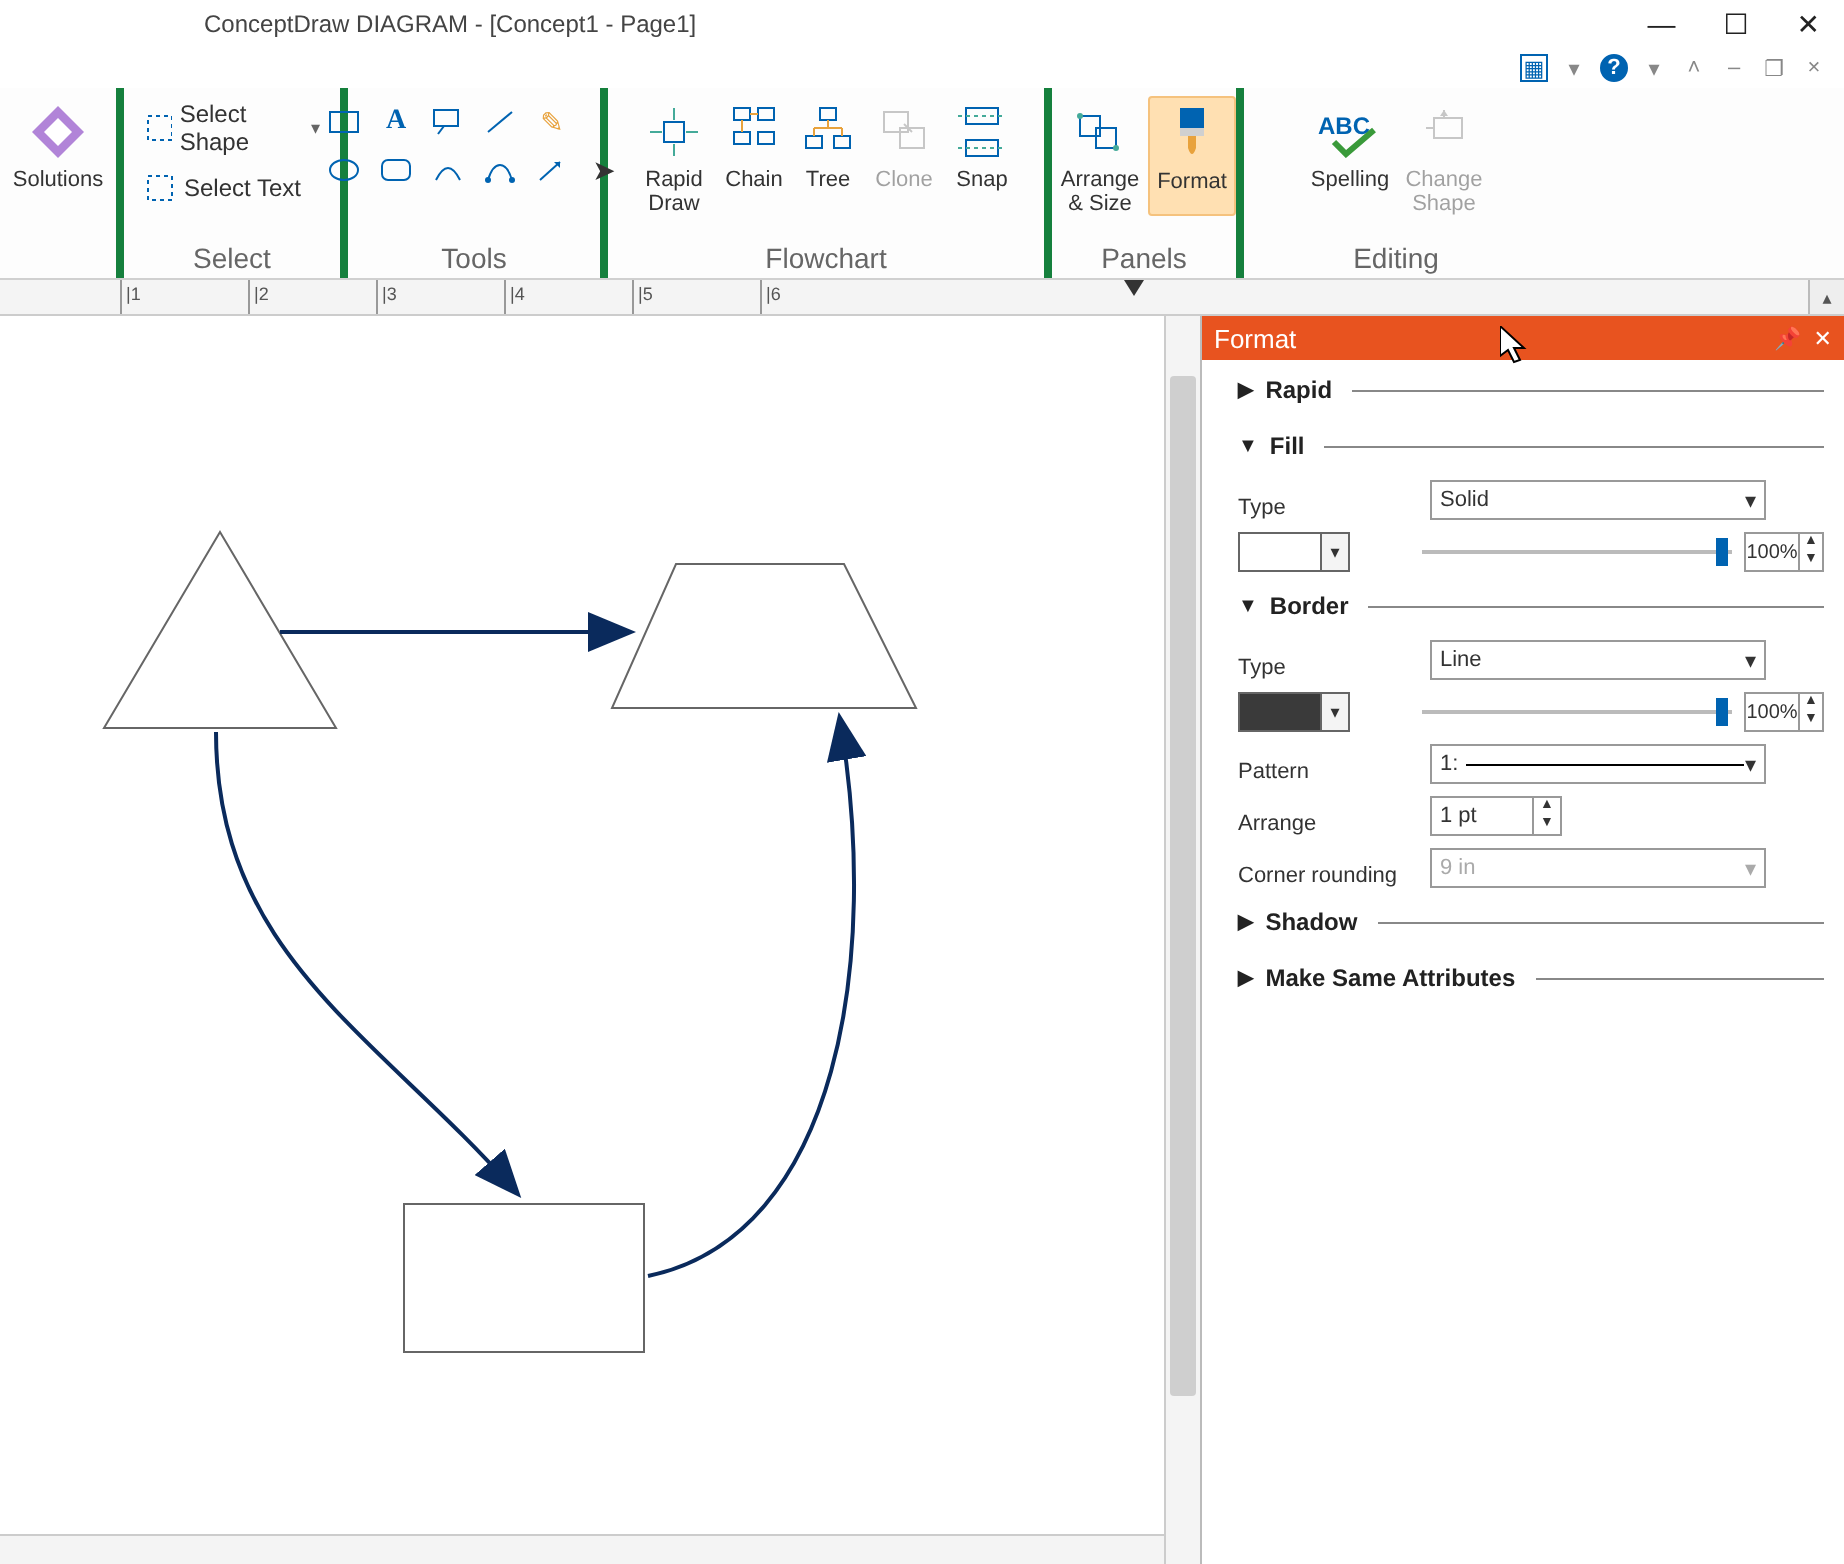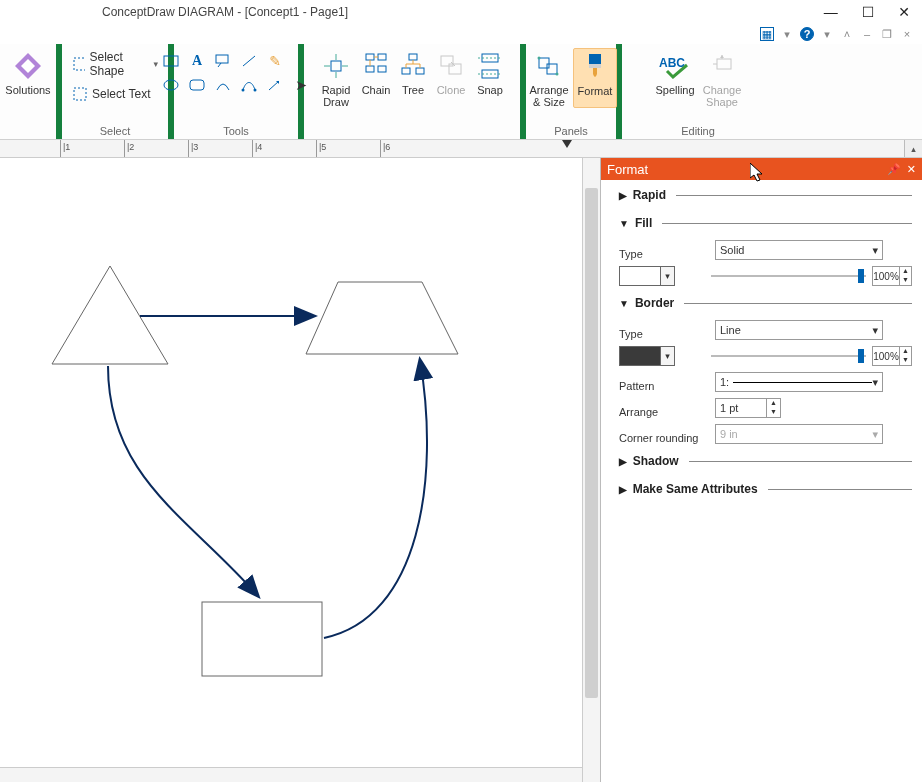--- a/index.html
+++ b/index.html
@@ -13,22 +13,22 @@
 
   
   .helpbar { height: 20px; display: flex; justify-content: flex-end; align-items: center; gap: 6px; padding-right: 8px; }
   .help-ico { width: 14px; height: 14px; display: inline-flex; align-items: center; justify-content: center; font-size: 11px; color: #0063b1; }
   .help-ico.square { border: 1px solid #0063b1; }
   .help-ico.circle { border: 1px solid #0063b1; border-radius: 50%; background:#0063b1;color:#fff;font-weight:bold; }
   .help-ico.gray { color: #888; }
 
   
   .ribbon { height: 96px; border-bottom: 1px solid #d0d0d0; display: flex; background:#fdfdfd;}
-  .rgroup { border-right: 6px solid #15803d; padding: 4px 6px 0 6px; display: flex; flex-direction: column; justify-content: space-between; align-items:center; }
-  .rgroup .glabel { font-size: 11px; color: #666; text-align: center; padding-bottom: 2px; width:100%; }
+  .rgroup { border-right: 4px solid #15803d; padding: 4px 6px 0 6px; display: flex; flex-direction: column; justify-content: space-between; align-items:center; }
+  .rgroup .glabel { font-size: 14px; color: #666; text-align: center; padding-bottom: 2px; width:100%; }
   .big-btn { display: flex; flex-direction: column; align-items: center; width: 52px; padding-top: 2px; gap:2px;}
   .big-btn .icon { width: 32px; height: 32px; display: flex; align-items: center; justify-content: center; }
   .big-btn .cap { font-size: 11px; color: #333; text-align: center; line-height: 1.1; }
   .big-btn.disabled { opacity: .45; }
   .row-btn { display:flex; align-items:center; gap:4px; font-size:12px; color:#333; padding:2px 4px; }
   .tool-grid { display:grid; grid-template-columns: repeat(6, 18px); grid-template-rows: repeat(2, 18px); gap:6px 8px; padding:4px 2px;}
   .tool-grid span{display:flex;align-items:center;justify-content:center;font-size:14px;color:#0063b1;}
   .highlight { background: #ffe0b2; border:1px solid #f5c27d; border-radius:2px; }
 
   
@@ -246,20 +246,21 @@
             <svg width="28" height="28">
               <rect x="6" y="2" width="16" height="8" fill="none" stroke="#0063b1"></rect>
               <rect x="6" y="18" width="16" height="8" fill="none" stroke="#0063b1"></rect>
               <line x1="2" y1="6" x2="26" y2="6" stroke="#4a9" stroke-dasharray="2 2"></line>
               <line x1="2" y1="22" x2="26" y2="22" stroke="#4a9" stroke-dasharray="2 2"></line>
             </svg>
           </span>
         <span class="cap">Snap</span>
       </div>
     </div>
+    <div class="glabel">Flowchart</div>
   </div>
 
   <div class="rgroup" style="width:96px">
     <div style="display:flex">
       <div class="big-btn" style="width:48px">
         <span class="icon">
             <svg width="28" height="28">
               <rect x="4" y="6" width="10" height="10" fill="none" stroke="#0063b1"></rect>
               <rect x="12" y="12" width="10" height="10" fill="none" stroke="#0063b1"></rect>
               <circle cx="4" cy="6" r="1.5" fill="#4a9"></circle>

